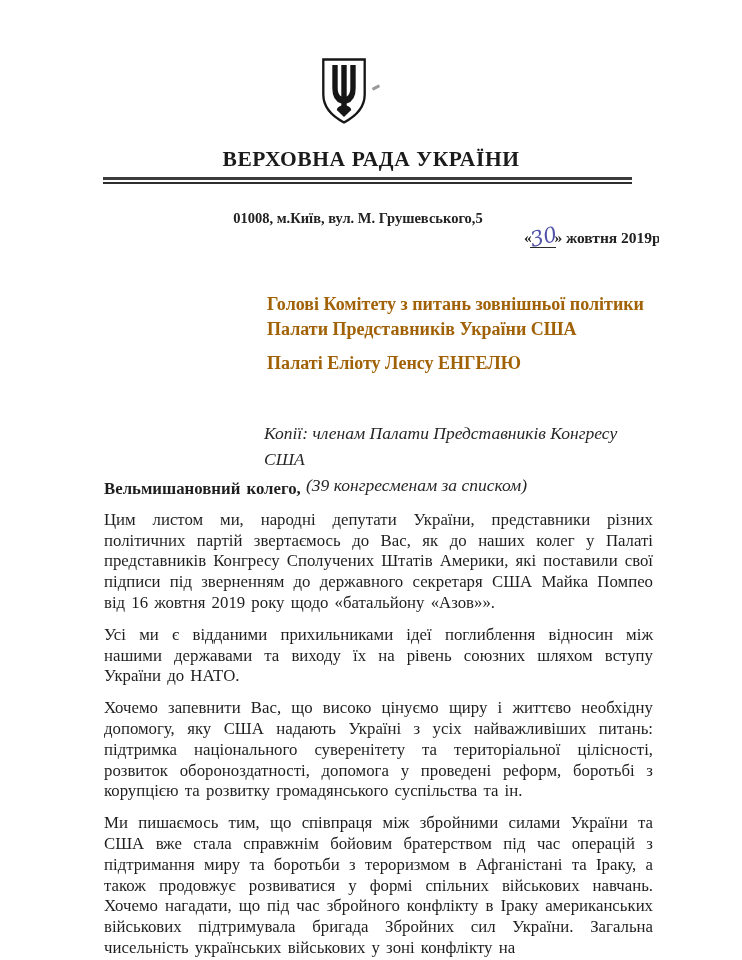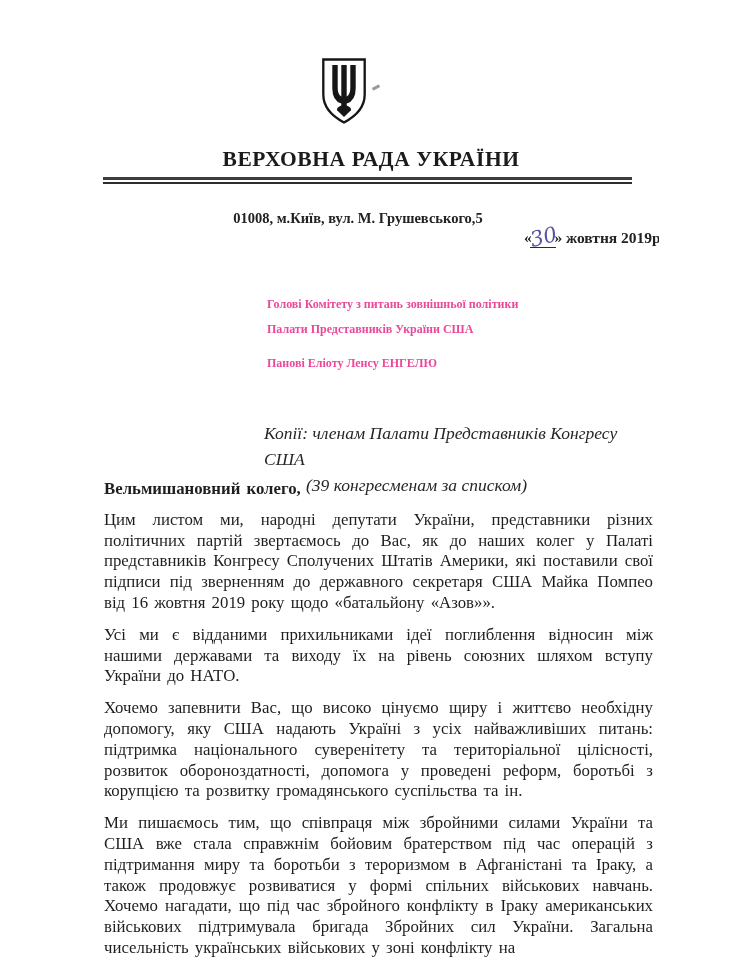--- a/index.html
+++ b/index.html
@@ -92,24 +92,24 @@
     font-size: 21px;
     color: #5353aa;
     transform: rotate(-14deg) translateY(1px);
   }
 
   
   .recipient {
     position: absolute;
     left: 267px;
     top: 292px;
-    font-size: 12px;
+    font-size: 18px;
     font-weight: bold;
     line-height: 25px;
-    color: #ec4899;
+    color: #a16207;
   }
   .recipient-name { margin-top: 9px; }
 
   
   .copies {
     position: absolute;
     left: 264px;
     top: 420px;
     font-style: italic;
     font-size: 17.5px;
@@ -153,21 +153,21 @@
   <h1 class="org-name">ВЕРХОВНА РАДА УКРАЇНИ</h1>
   <div class="header-rule"></div>
   <div class="org-address">01008, м.Київ, вул. М. Грушевського,5</div>
 
   <div class="date-line"><span>«</span><span class="day-slot"><span class="handwritten">30</span></span><span>» жовтня 2019р.</span>
   </div>
 
   <div class="recipient">
     <div>Голові Комітету з питань зовнішньої політики</div>
     <div>Палати Представників України США</div>
-    <div class="recipient-name">Панові Еліоту Ленсу ЕНГЕЛЮ</div>
+    <div class="recipient-name">Палаті Еліоту Ленсу ЕНГЕЛЮ</div>
   </div>
 
   <div class="copies">
     <div>Копії: членам Палати Представників Конгресу США</div>
     <div class="copies-indent">(39 конгресменам за списком)</div>
   </div>
 
   <div class="letter-body">
     <p class="salutation">Вельмишановний колего,</p>
     <p>Цим листом ми, народні депутати України, представники різних політичних партій звертаємось до Вас, як до наших колег у Палаті представників Конгресу Сполучених Штатів Америки, які поставили свої підписи під зверненням до державного секретаря США Майка Помпео від 16 жовтня 2019 року щодо «батальйону «Азов»».</p>

